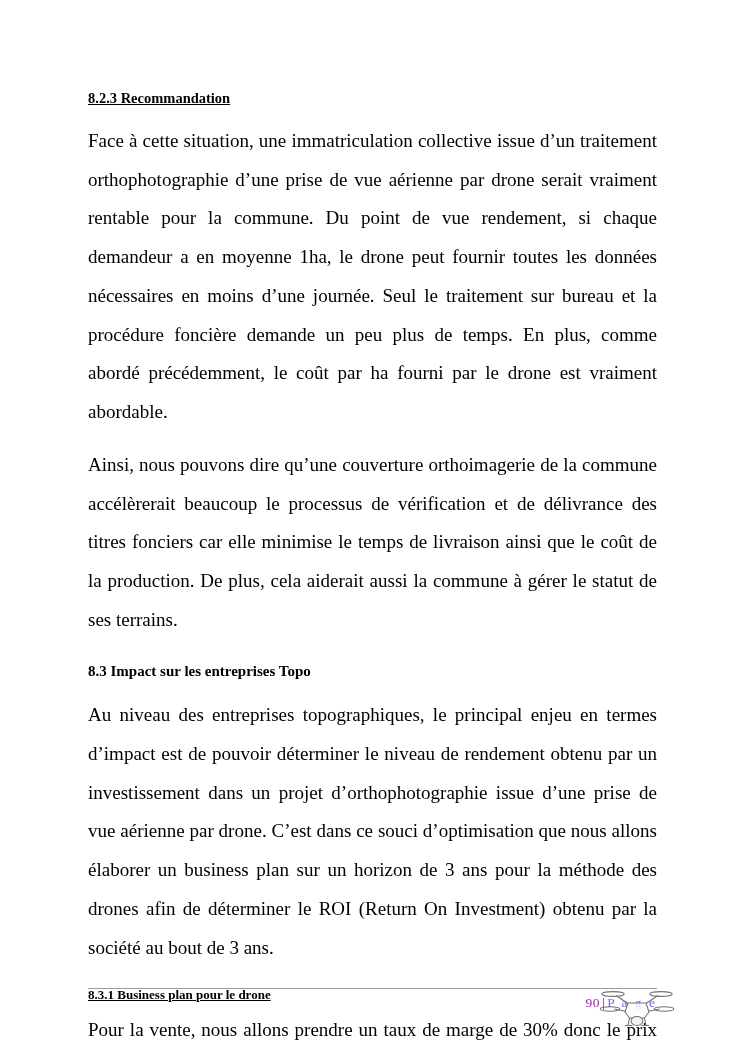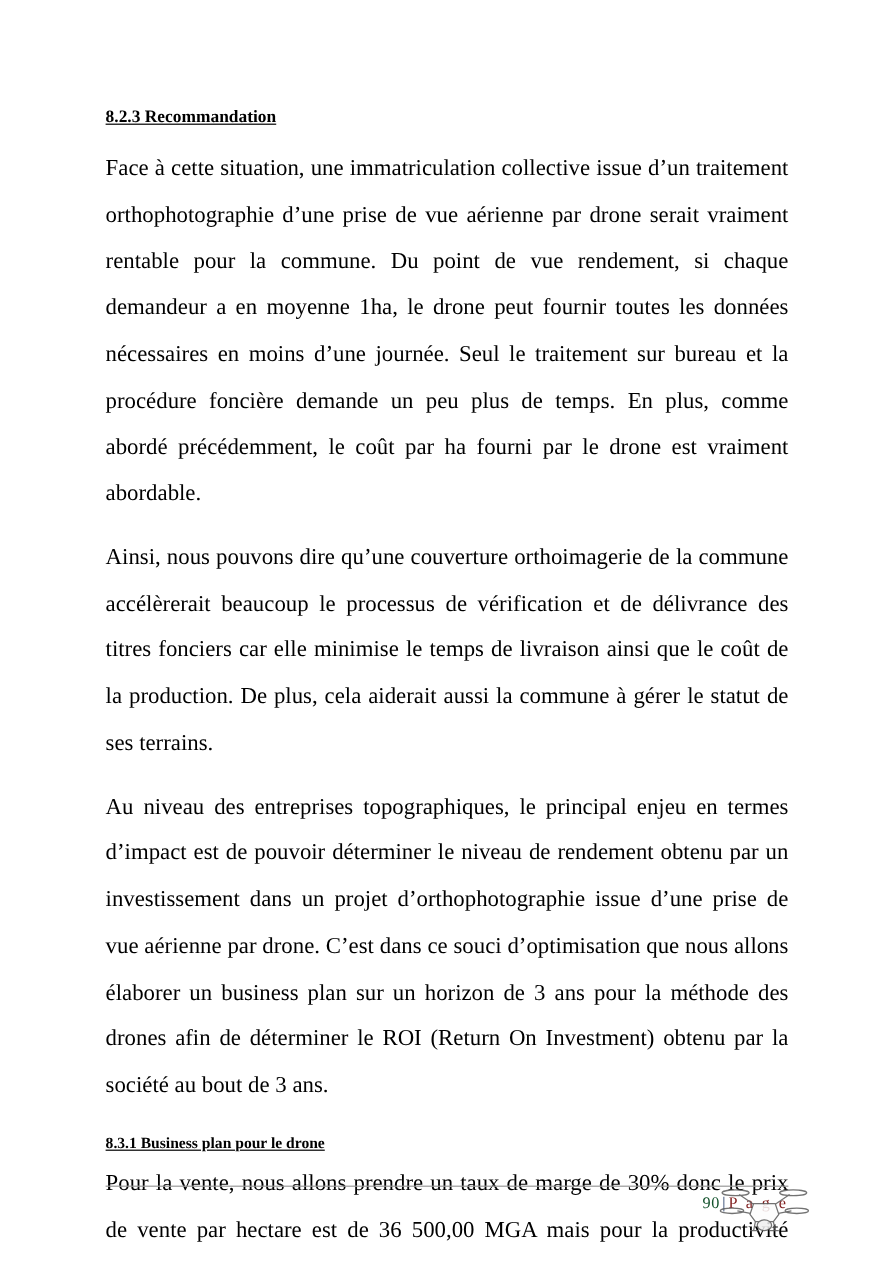--- a/index.html
+++ b/index.html
@@ -55,28 +55,28 @@
     right: 88px;
     bottom: 42px;
     border-top: 1px solid #9a9a9a;
     padding-top: 6px;
     text-align: right;
     font-size: 13.5px;
     color: #1f3864;
     letter-spacing: 0.5px;
   }
   .footer .pagenum {
-    color: #14532d;
+    color: #a21caf;
   }
   .footer .sep {
     color: #1f3864;
     padding: 0 2px;
   }
   .footer .pword {
-    color: #7f1d1d;
+    color: #8b5cf6;
     letter-spacing: 2px;
   }
   .drone-mark {
     position: absolute;
     right: 70px;
     bottom: 20px;
     width: 76px;
     height: 54px;
     opacity: 0.85;
   }
@@ -85,20 +85,21 @@
 <body>
 
 <div class="page">
 
   <h3 class="heading-underline">8.2.3 Recommandation</h3>
 
   <p class="body-text">Face à cette situation, une immatriculation collective issue d’un traitement orthophotographie d’une prise de vue aérienne par drone serait vraiment rentable pour la commune. Du point de vue rendement, si chaque demandeur a en moyenne 1ha, le drone peut fournir toutes les données nécessaires en moins d’une journée. Seul le traitement sur bureau et la procédure foncière demande un peu plus de temps. En plus, comme abordé précédemment, le coût par ha fourni par le drone est vraiment abordable.</p>
 
   <p class="body-text">Ainsi, nous pouvons dire qu’une couverture orthoimagerie de la commune accélèrerait beaucoup le processus de vérification et de délivrance des titres fonciers car elle minimise le temps de livraison ainsi que le coût de la production. De plus, cela aiderait aussi la commune à gérer le statut de ses terrains.</p>
 
+  <h3 class="heading-bold">8.3 Impact sur les entreprises Topo</h3>
 
   <p class="body-text">Au niveau des entreprises topographiques, le principal enjeu en termes d’impact est de pouvoir déterminer le niveau de rendement obtenu par un investissement dans un projet d’orthophotographie issue d’une prise de vue aérienne par drone. C’est dans ce souci d’optimisation que nous allons élaborer un business plan sur un horizon de 3 ans pour la méthode des drones afin de déterminer le ROI (Return On Investment) obtenu par la société au bout de 3 ans.</p>
 
   <h3 class="sub-heading">8.3.1 Business plan pour le drone</h3>
 
   <p class="body-text tight">Pour la vente, nous allons prendre un taux de marge de 30% donc le prix de vente par hectare est de 36 500,00 MGA mais pour la productivité annuelle, elle reste identique à celle présenté précédemment dans la partie sur l’analyse comparative c’est-à-dire 9 600ha.</p>
 
   <div class="footer">
     <span class="pagenum">90</span><span class="sep">|</span><span class="pword">P a g e</span>
   </div>

